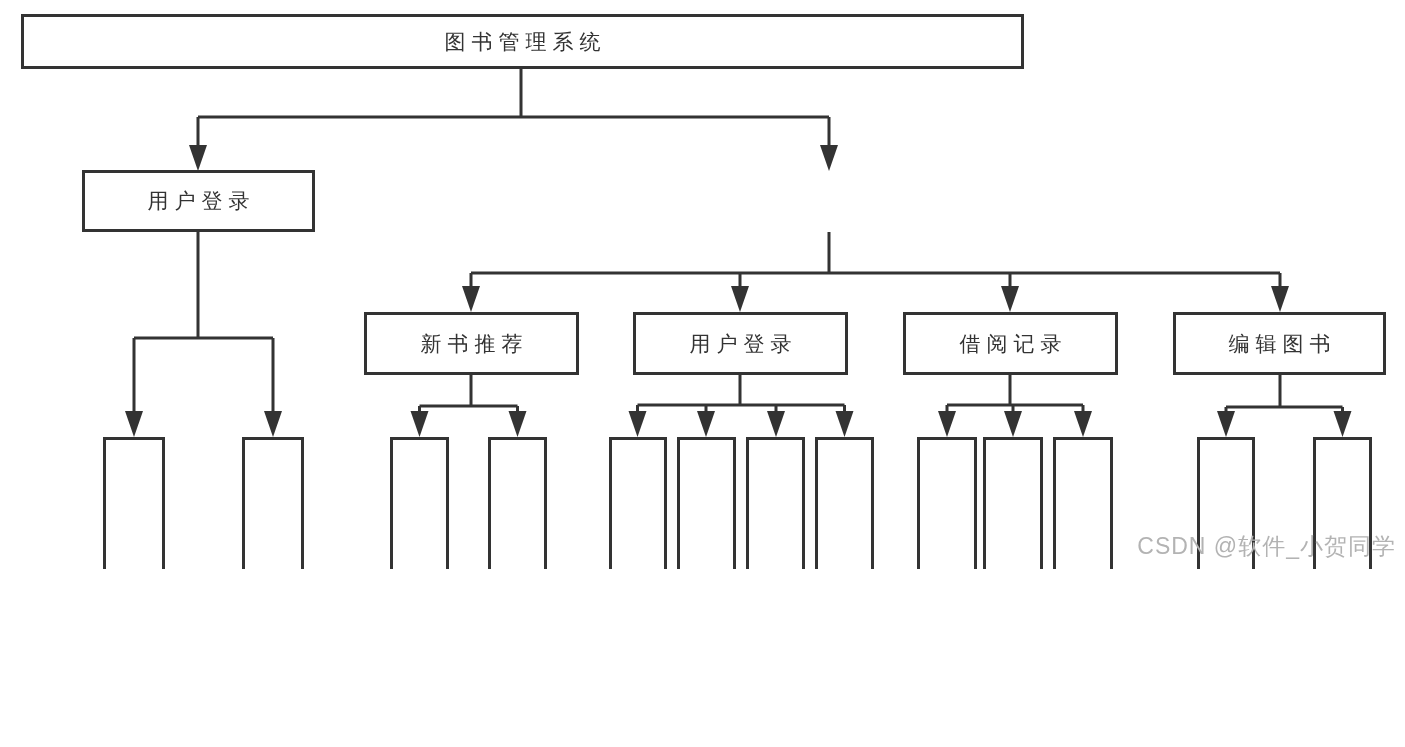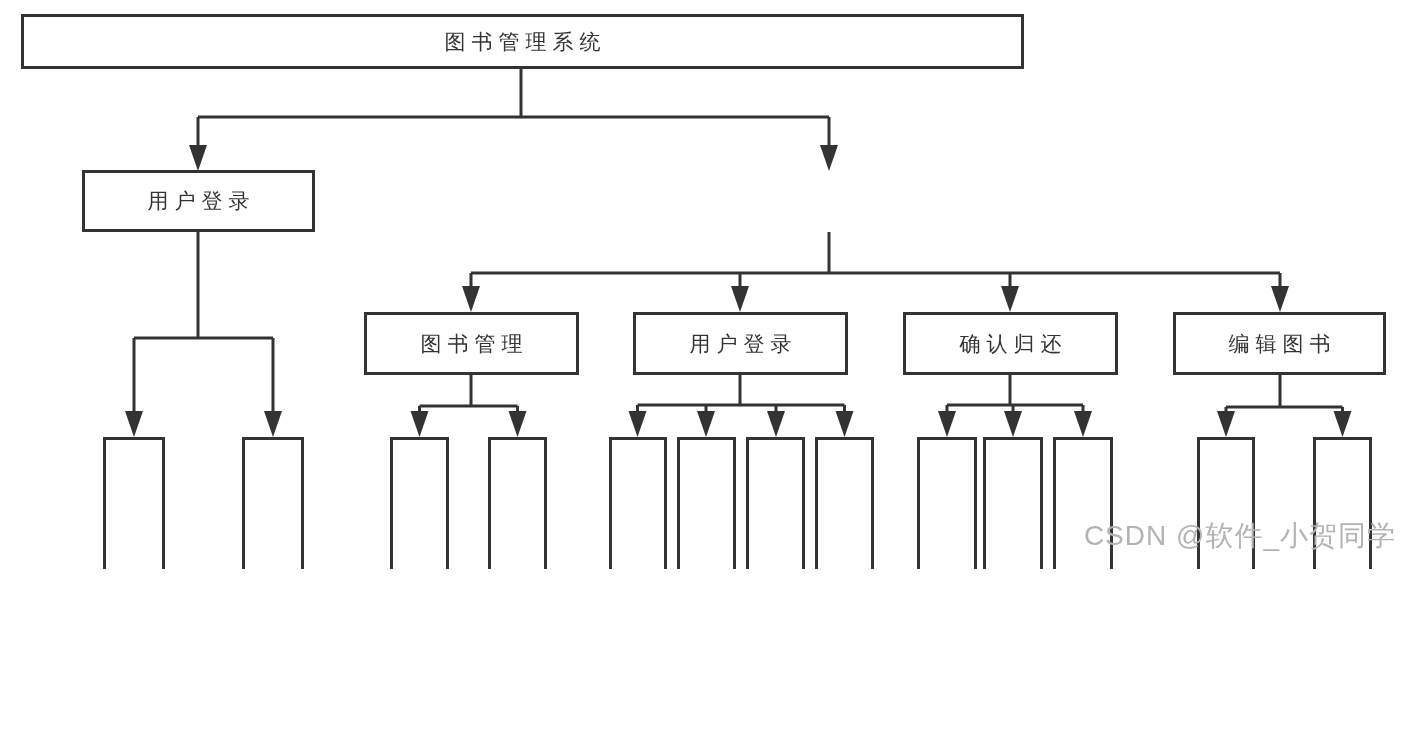--- a/index.html
+++ b/index.html
@@ -36,23 +36,23 @@
   .box.v{
     writing-mode:vertical-rl;
     text-orientation:mixed;
     font-size:23px;
     letter-spacing:4px;
     line-height:1;
   }
   .watermark{
     position:absolute;
     right:9px;
-    bottom:14px;
+    bottom:7px;
     color:var(--wm);
-    font-size:28px;
+    font-size:23px;
     letter-spacing:1px;
     white-space:nowrap;
   }
 </style>
 </head>
 <body>
 
 <div class="canvas">
 
   <svg class="wires" width="1405" height="747" viewBox="0 0 1405 747" fill="none" stroke="#333333" stroke-width="3">
@@ -102,23 +102,23 @@
       <path d="M1280 375 V407 M1226 407 H1342.5 M1226 407 V413 M1342.5 407 V413"></path>
       <polygon points="1217,411 1235,411 1226,437" fill="#333333" stroke="none"></polygon>
       <polygon points="1333.5,411 1351.5,411 1342.5,437" fill="#333333" stroke="none"></polygon>
     </g>
   </svg>
 
   <div class="box h" style="left:21px;top:14px;width:1003px;height:55px">图书管理系统</div>
 
   <div class="box h" style="left:82px;top:170px;width:233px;height:62px">用户登录</div>
 
-  <div class="box h" style="left:364px;top:312px;width:215px;height:63px">图书管理</div>
+  <div class="box h" style="left:364px;top:312px;width:215px;height:63px">新书推荐</div>
   <div class="box h" style="left:633px;top:312px;width:215px;height:63px">用户登录</div>
-  <div class="box h" style="left:903px;top:312px;width:215px;height:63px">确认归还</div>
+  <div class="box h" style="left:903px;top:312px;width:215px;height:63px">借阅记录</div>
   <div class="box h" style="left:1173px;top:312px;width:213px;height:63px">编辑图书</div>
 
   <div class="box v" style="left:103px;top:437px;width:62px;height:297px">用户登录</div>
   <div class="box v" style="left:242px;top:437px;width:62px;height:297px">注销登录</div>
 
   <div class="box v" style="left:390px;top:437px;width:59px;height:297px">查询图书</div>
   <div class="box v" style="left:488px;top:437px;width:59px;height:297px">借阅图书</div>
 
   <div class="box v" style="left:609px;top:437px;width:58px;height:297px">查询图书</div>
   <div class="box v" style="left:677px;top:437px;width:59px;height:297px">新增图书（管理员）</div>

